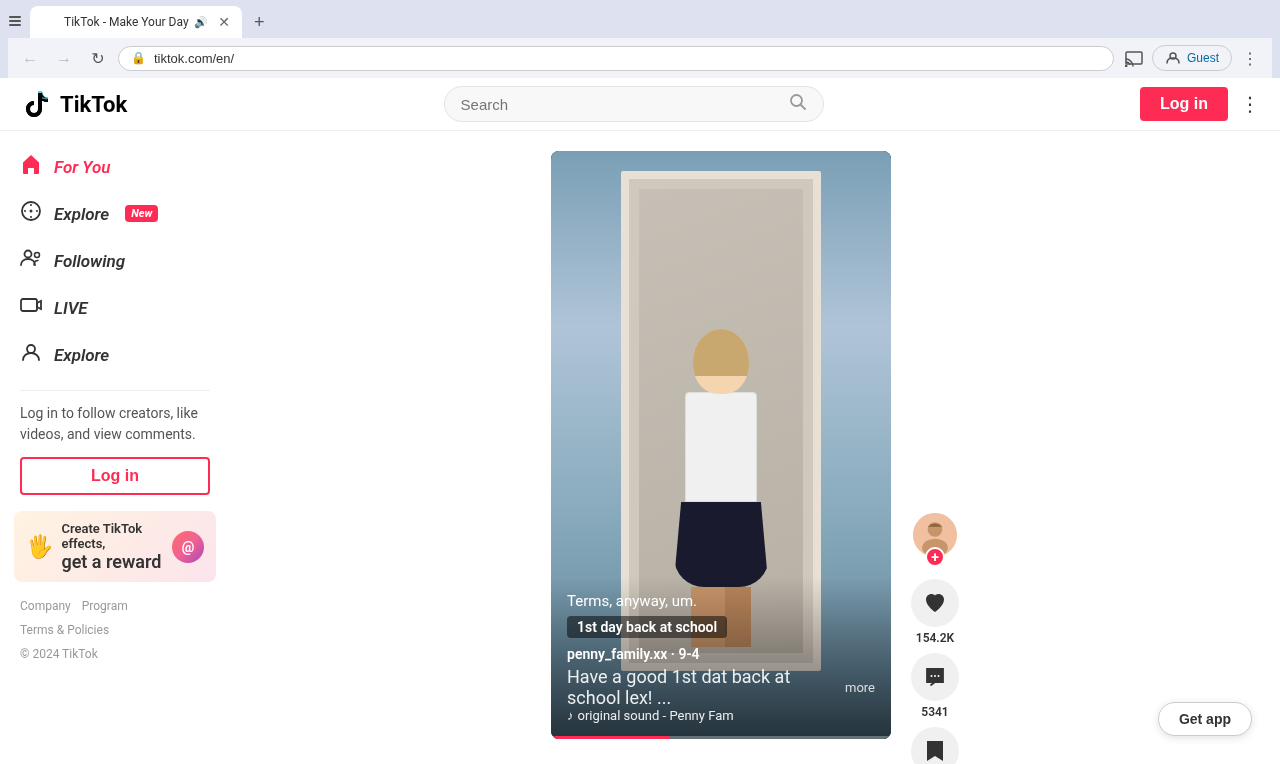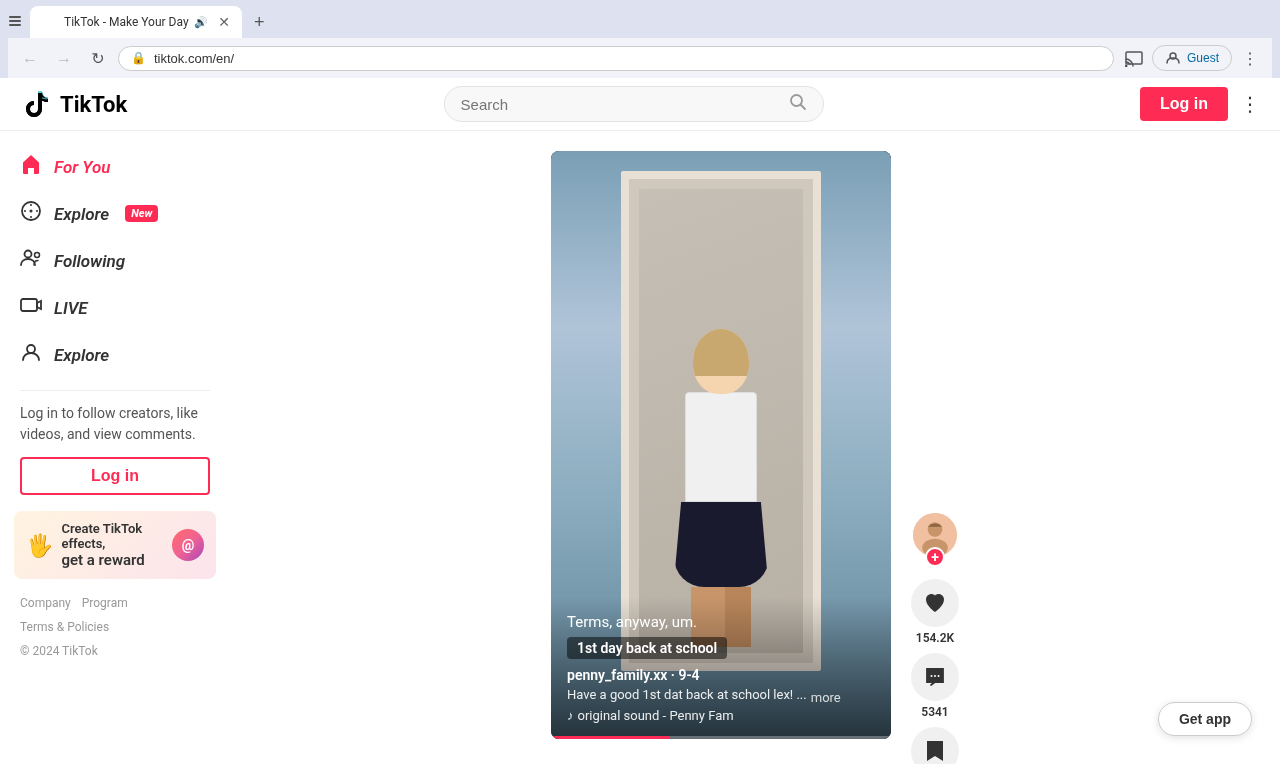--- a/index.html
+++ b/index.html
@@ -310,23 +310,22 @@
     }
     .video-user {
       font-size: 14px;
       font-weight: 600;
       margin-bottom: 4px;
       display: flex;
       align-items: center;
       gap: 4px;
     }
     .video-desc {
-      font-size: 13px;
+      font-size: 18px;
       color: rgba(255,255,255,0.9);
-      margin-bottom: 6px;
     }
     .video-more {
       color: rgba(255,255,255,0.8);
       font-size: 13px;
       cursor: pointer;
     }
     .video-sound {
       font-size: 13px;
       color: rgba(255,255,255,0.9);
       display: flex;
@@ -541,21 +540,21 @@
 
       <hr class="sidebar-divider">
 
       <p class="sidebar-cta-text">Log in to follow creators, like videos, and view comments.</p>
       <button class="sidebar-login-btn">Log in</button>
 
       <div class="effects-banner">
         <span class="effects-emoji">🖐</span>
         <div>
           <div style="font-size:13px;font-weight:600;color:#333;">Create TikTok effects,</div>
-          <div style="font-size:15px;font-weight:600;color:#333;">get a reward</div>
+          <div style="font-size:18px;font-weight:600;color:#333;">get a reward</div>
         </div>
         <div class="effects-icon-circle" style="background: linear-gradient(135deg, #ff6b6b, #f06292, #ab47bc);">
           <span style="color:#fff;font-weight:700;font-size:14px;">@</span>
         </div>
       </div>
 
       <div class="sidebar-footer">
         <a href="#">Company</a>
         <a href="#">Program</a><br>
         <a href="#">Terms &amp; Policies</a><br>

